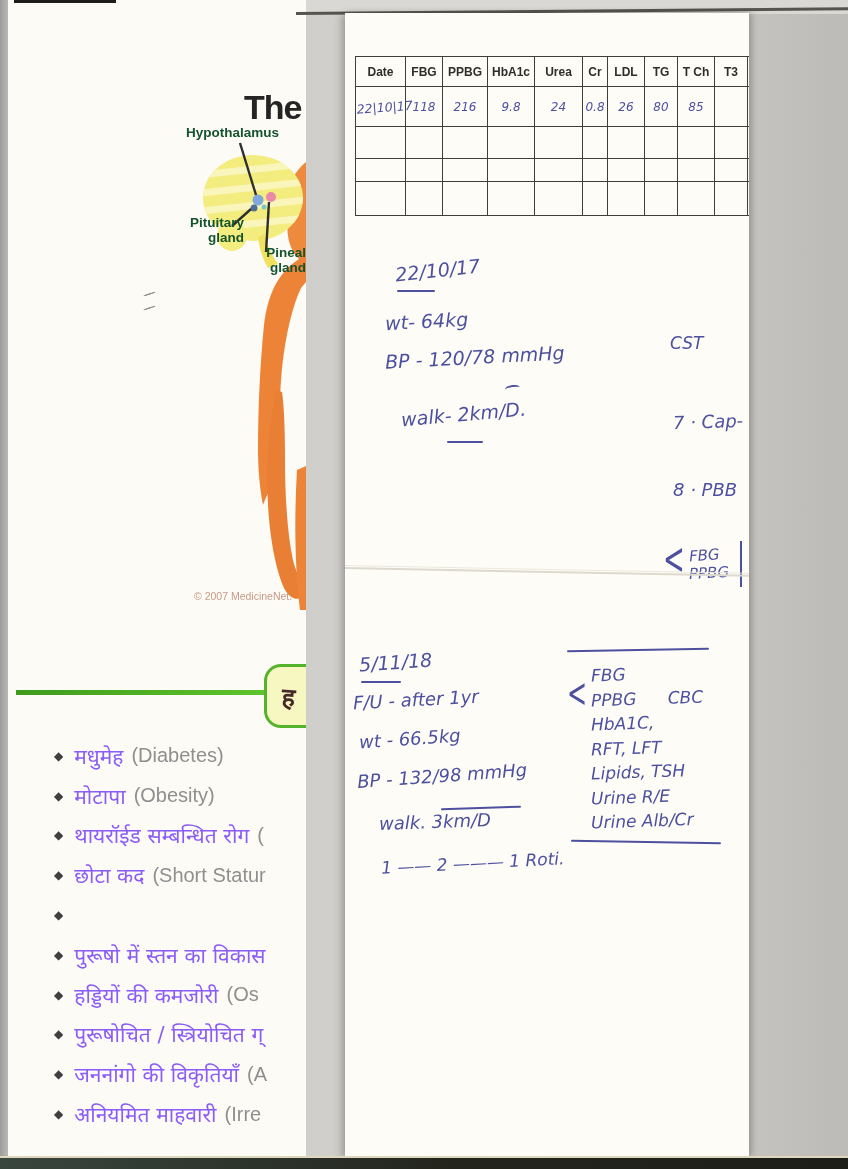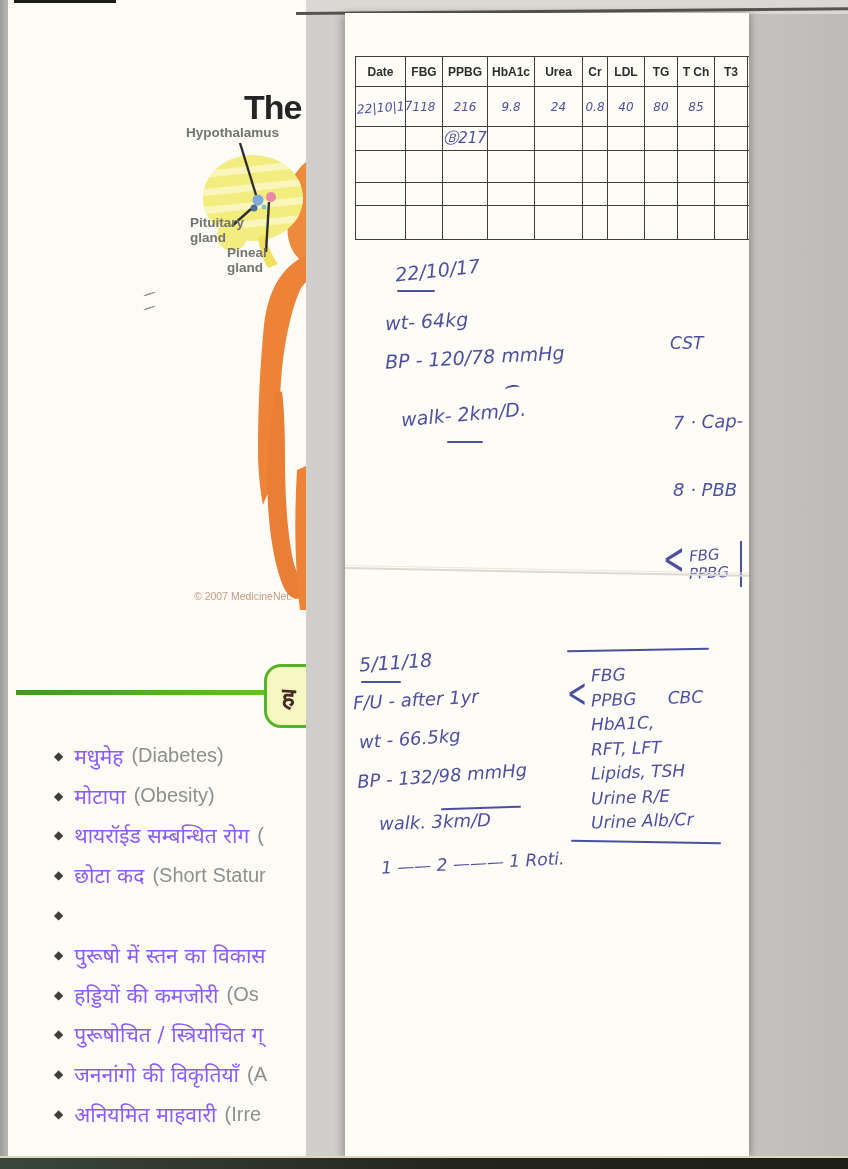--- a/index.html
+++ b/index.html
@@ -10,21 +10,21 @@
   }
   .top-light-strip { position:absolute; left:296px; top:0; width:552px; height:14px; background:#d9d8d4; }
   .page-top-edge { position:absolute; left:296px; top:12px; width:560px; height:2.5px; background:#56544f; transform:rotate(-0.5deg); transform-origin:left center; }
   .corner-tick { position:absolute; left:14px; top:0; width:102px; height:3px; background:#1c1c1a; }
   .bottom-strip { position:absolute; left:0; bottom:0; width:848px; height:13px;
     background:linear-gradient(90deg,#39463e,#23241c 55%,#1d1e18); border-top:2px solid #ddd8bd; }
 
   
   .left-page { position:absolute; left:8px; top:0; width:298px; height:1160px; background:#fcfbf6; overflow:hidden; }
   .lp-title { position:absolute; left:236px; top:88px; font-size:34px; font-weight:bold; color:#242424; letter-spacing:-1px; }
-  .fig-label { position:absolute; font-size:13.5px; font-weight:bold; color:#737373; line-height:15px; }
+  .fig-label { position:absolute; font-size:13.5px; font-weight:bold; color:#14532d; line-height:15px;text-align:right; }
   .credit { position:absolute; left:186px; top:590px; font-size:10.5px; color:#c79a86; }
   .pen-marks { position:absolute; left:135px; top:293px; width:22px; height:24px; }
   .pen-marks i { display:block; width:13px; height:0; border-top:2px solid #9a9a94; border-radius:50%; transform:rotate(-18deg); margin-bottom:12px; }
   .green-rule { position:absolute; left:8px; top:690px; width:252px; height:4.5px;
     background:linear-gradient(90deg,#3f9a1c,#5fc42c); }
   .section-tab { position:absolute; left:256px; top:664px; width:46px; height:64px; background:#f7f7c1;
     border:3.5px solid #54b32a; border-right:none; border-radius:17px 0 0 17px;
     display:flex; align-items:center; justify-content:center; }
   .section-tab span { font-size:25px; font-weight:bold; color:#46282a; transform:rotate(4deg); }
   .cond-list { position:absolute; left:46px; top:736px; list-style:none; width:260px; }
@@ -202,38 +202,25 @@
         <th>T3</th>
         <th>T4</th>
       </tr>
       <tr style="height:40px">
         <td class="hw dateval">22|10|17</td>
         <td class="hw val">118</td>
         <td class="hw val">216</td>
         <td class="hw val">9.8</td>
         <td class="hw val">24</td>
         <td class="hw val">0.8</td>
-        <td class="hw val">40</td>
+        <td class="hw val">26</td>
         <td class="hw val">80</td>
         <td class="hw val">85</td>
         <td></td>
         <td></td>
-      </tr>
-      <tr style="height:24px">
-        <td></td>
-            <td></td>
-        <td class="hw val" style="font-size:15px">Ⓑ217</td>
-        <td></td>
-            <td></td>
-            <td></td>
-        <td></td>
-            <td></td>
-            <td></td>
-        <td></td>
-            <td></td>
       </tr>
       <tr style="height:32px">
         <td></td>
             <td></td>
             <td></td>
             <td></td>
             <td></td>
             <td></td>
             <td></td>
             <td></td>

